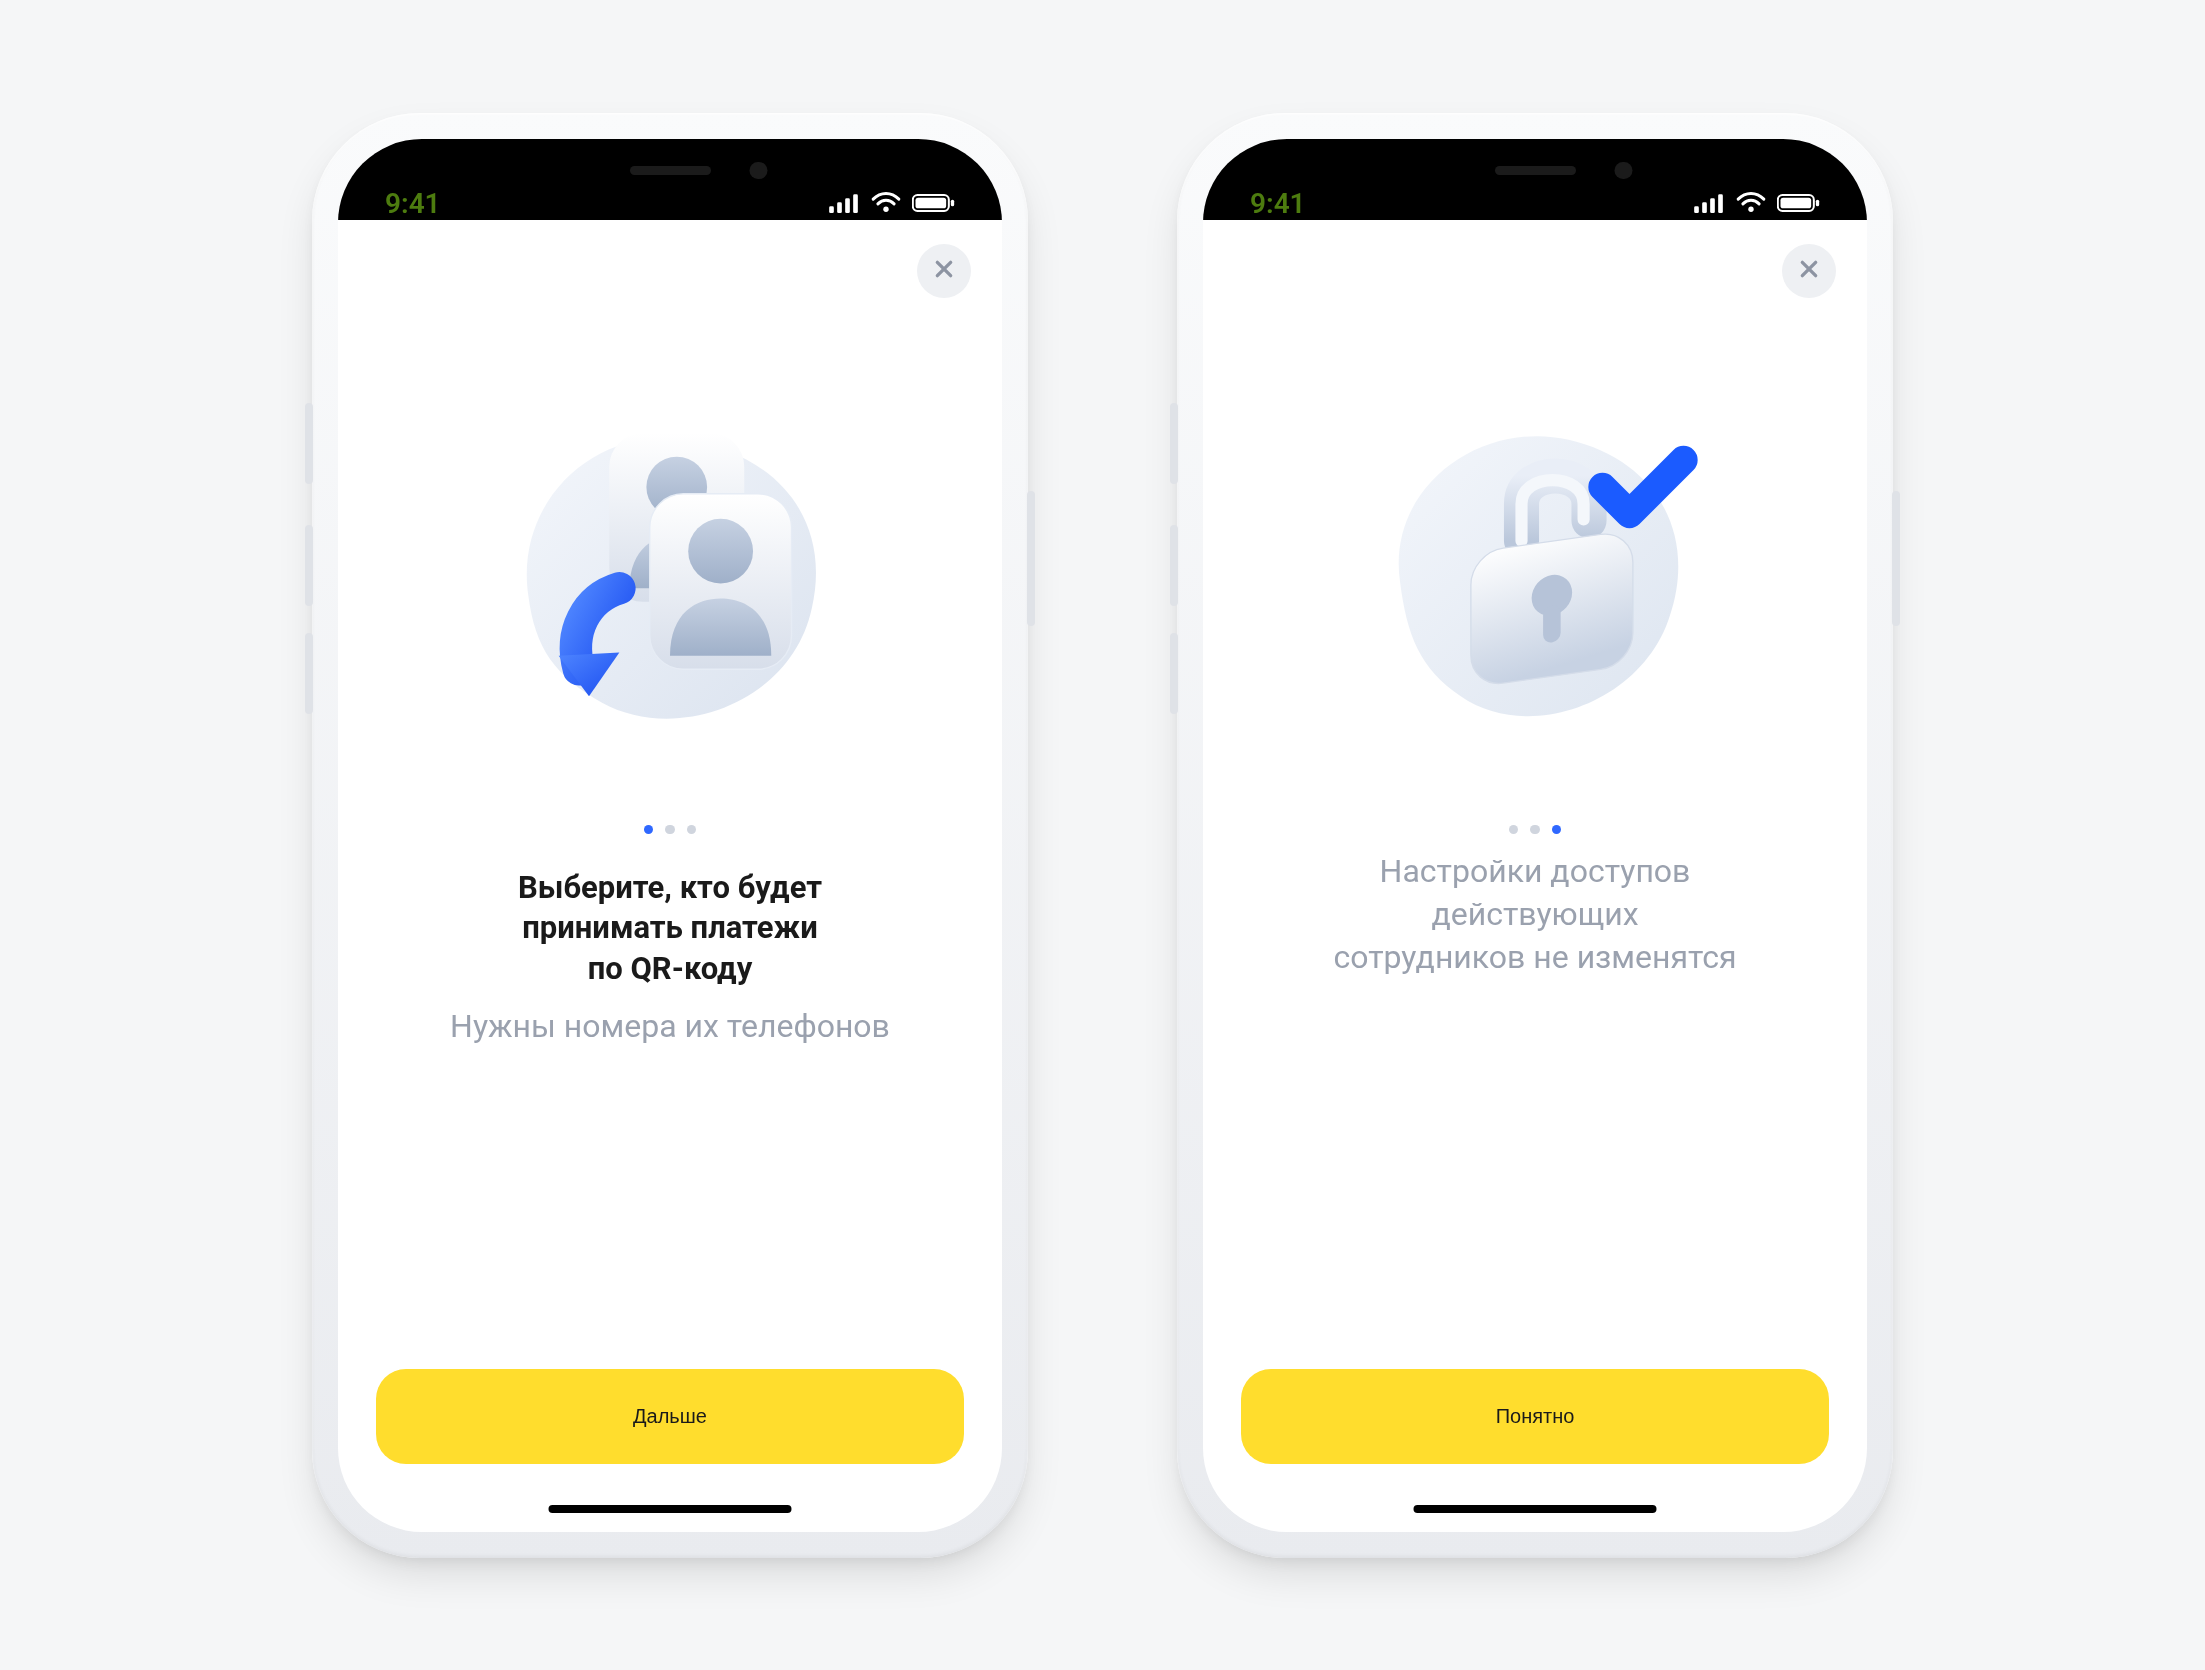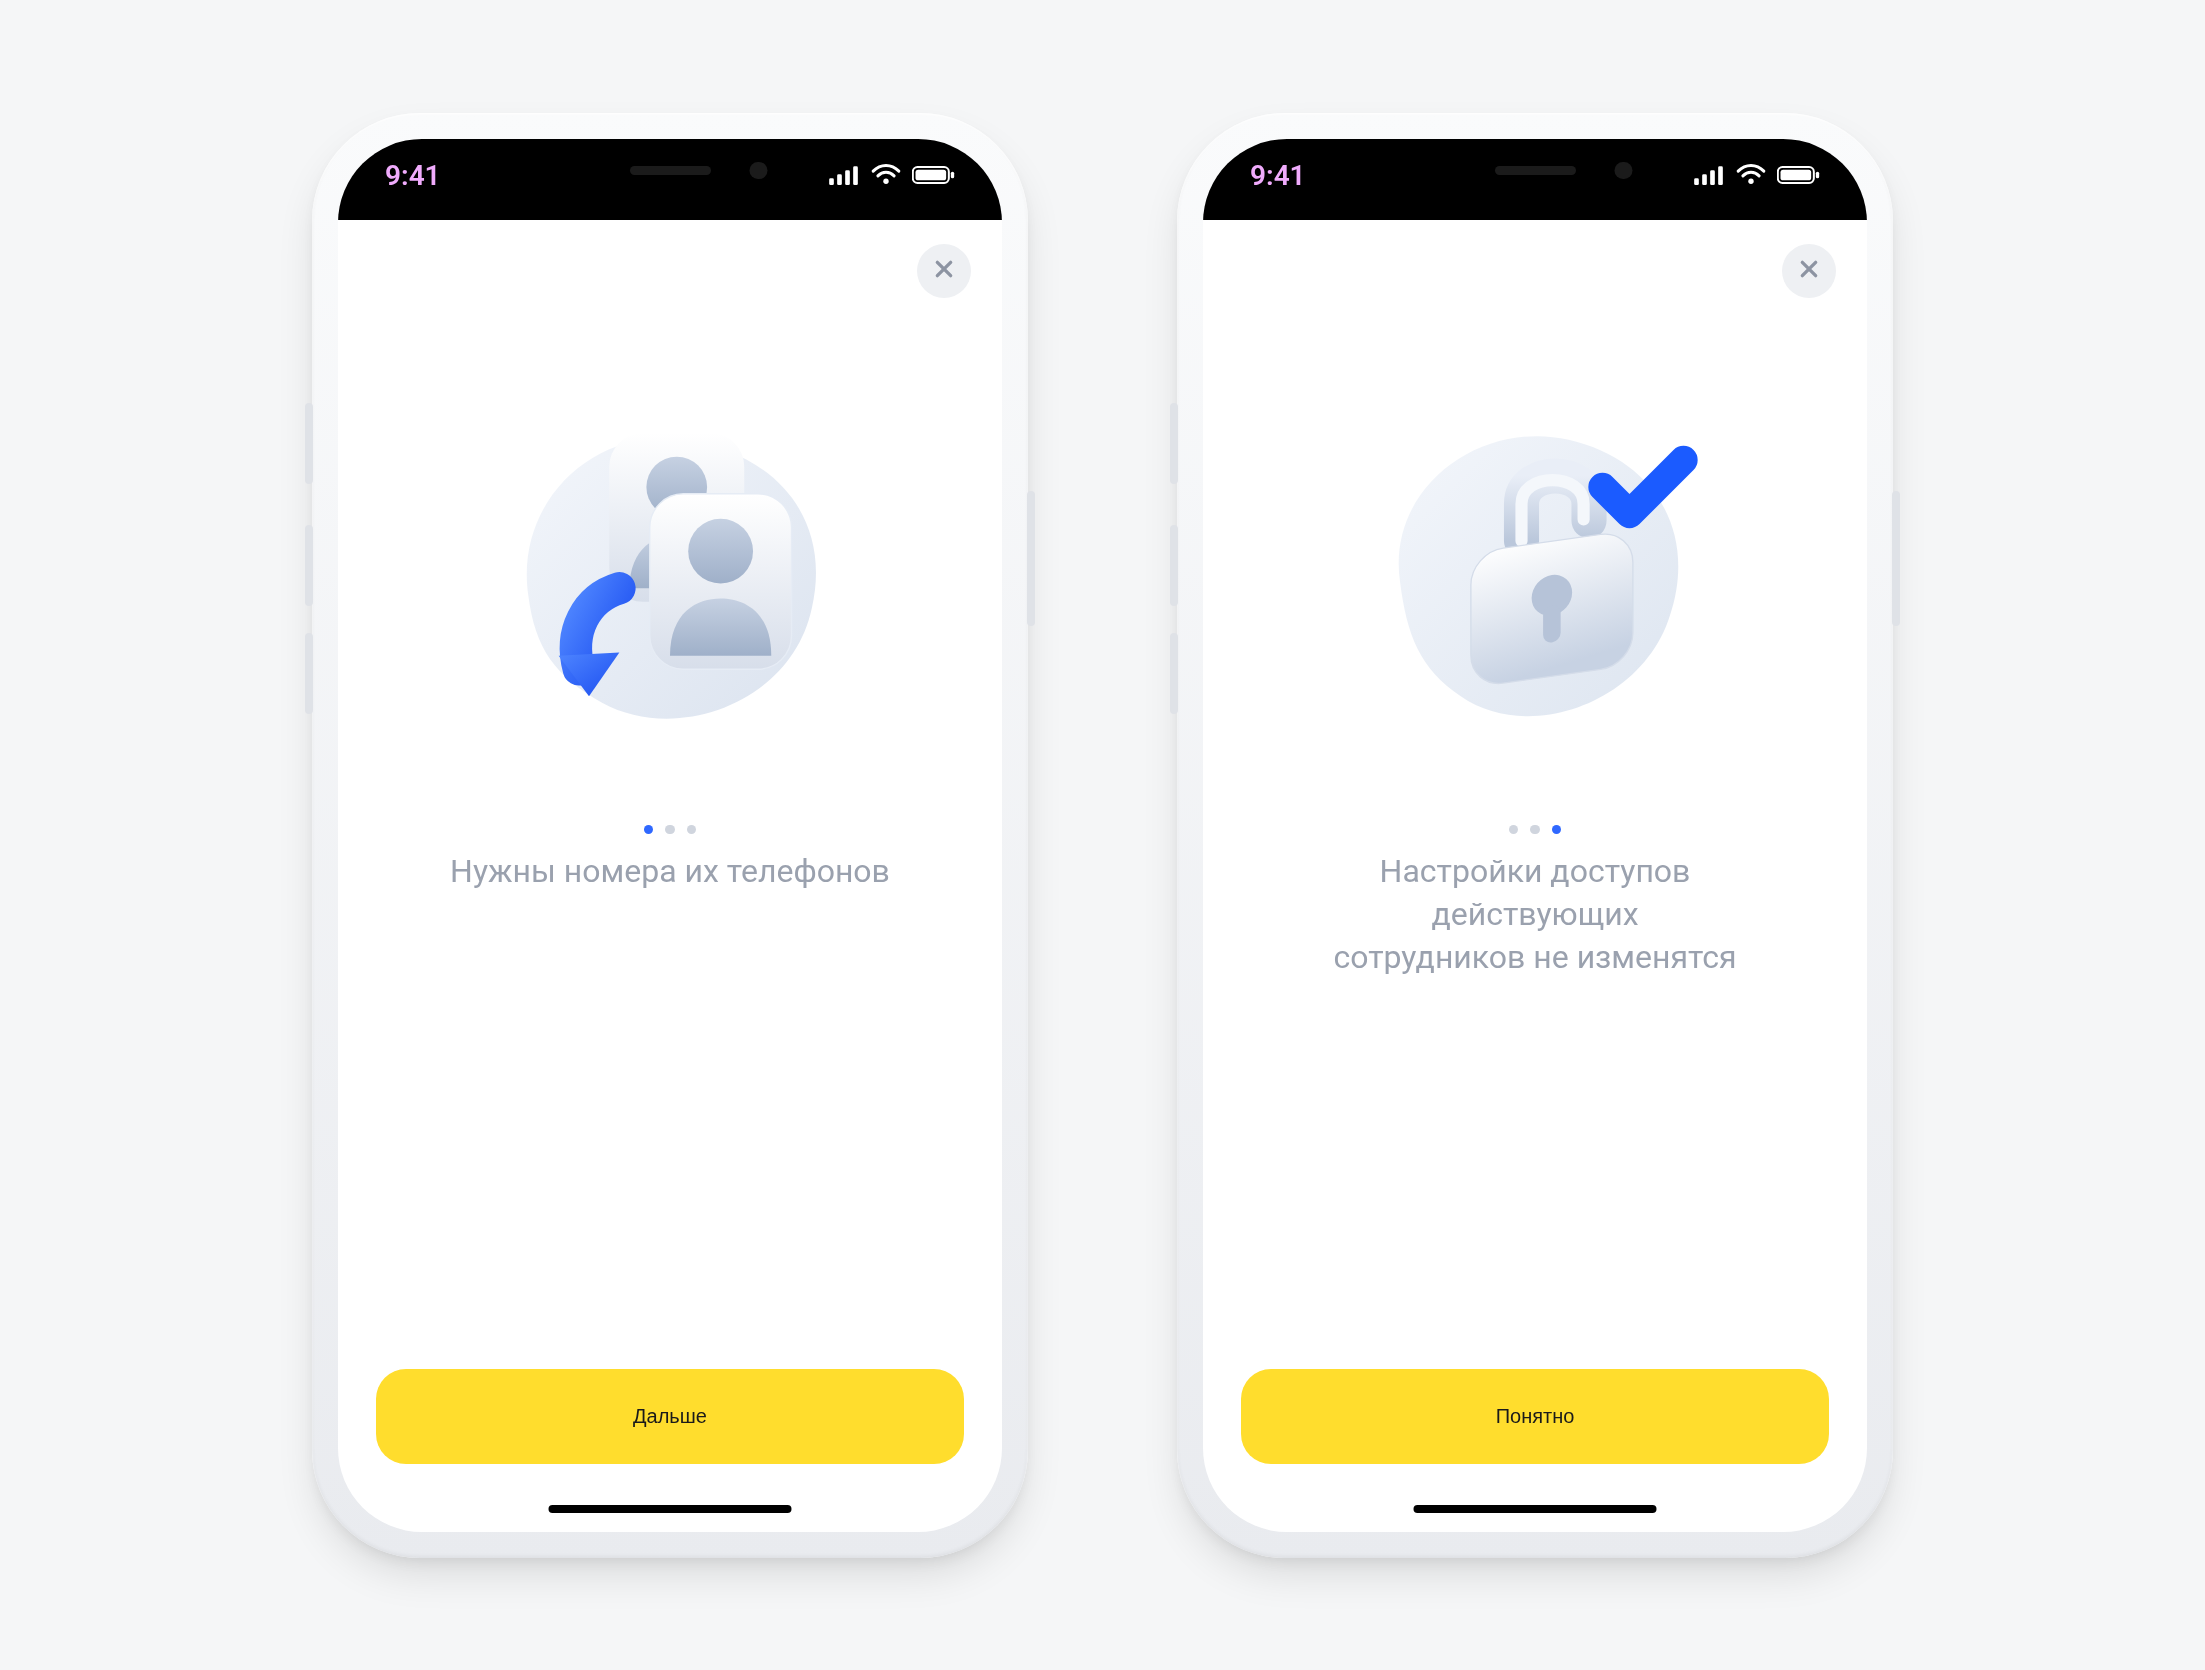--- a/index.html
+++ b/index.html
@@ -48,22 +48,22 @@
     position:relative;overflow:hidden;display:flex;flex-direction:column;
   }
   .notch{
     position:absolute;top:0;left:50%;transform:translateX(-50%);
     width:317px;height:61px;background:var(--notch);
     border-radius:0 0 37px 37px;z-index:5;
   }
   .notch .speaker{position:absolute;top:27px;left:50%;transform:translateX(-50%);width:81px;height:9.5px;border-radius:4.7px;background:#1b1b1b;}
   .notch .cam{position:absolute;top:23px;right:61px;width:17.6px;height:17.6px;border-radius:50%;background:#1b1b1b;}
   .statusbar{
-    height:81px;flex:0 0 auto;background:var(--notch);color:#f0abfc;
-    display:flex;align-items:flex-start;justify-content:space-between;
+    height:81px;flex:0 0 auto;background:var(--notch);color:#4d7c0f;
+    display:flex;align-items:flex-end;justify-content:space-between;
     padding:20px 47px 0;font-weight:600;font-size:28px;
   }
   .status-right{display:flex;align-items:center;gap:10.8px;}
   .appbar{
     flex:0 0 auto;display:flex;justify-content:flex-end;padding:24px 31px 0;
   }
   .close{
     width:54px;height:54px;border-radius:50%;background:var(--close-bg);
     display:flex;align-items:center;justify-content:center;cursor:pointer;
   }
@@ -183,20 +183,23 @@
           </g>
         </svg>
       </div>
 
       <div class="dots">
         <div class="dot on"></div>
         <div class="dot"></div>
         <div class="dot"></div>
       </div>
 
+      <div class="title">Выберите, кто будет
+принимать платежи
+по QR-коду</div>
       <div class="subtitle">Нужны номера их телефонов</div>
     </div>
 
     <div class="cta-wrap">
       <button class="cta">Дальше</button>
     </div>
 
     <div class="home"></div>
   </div>
 </div>

